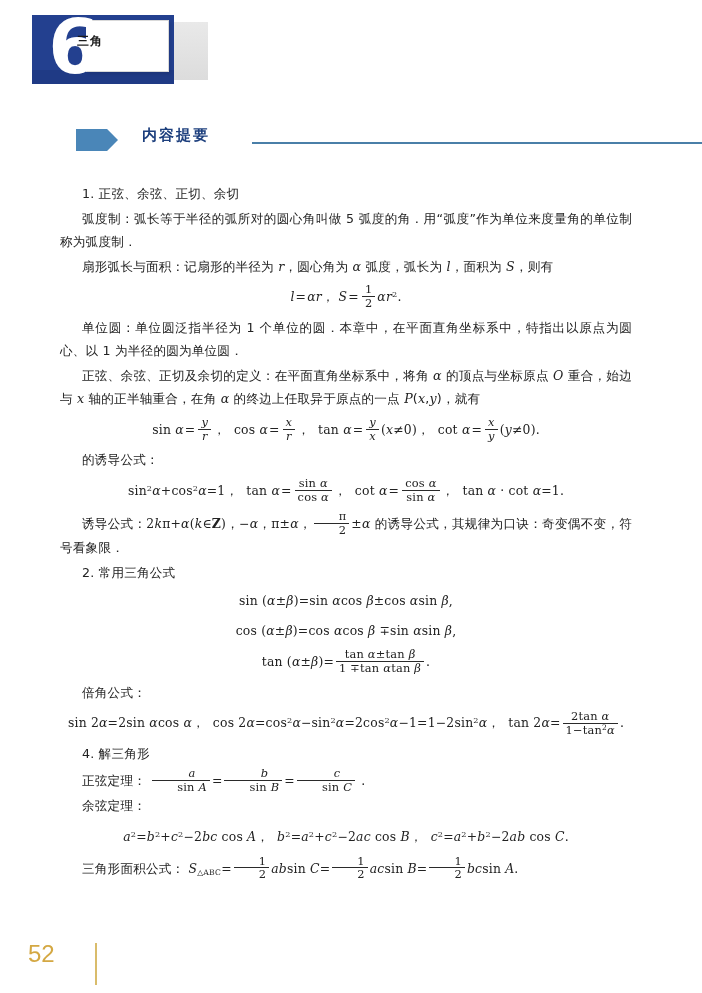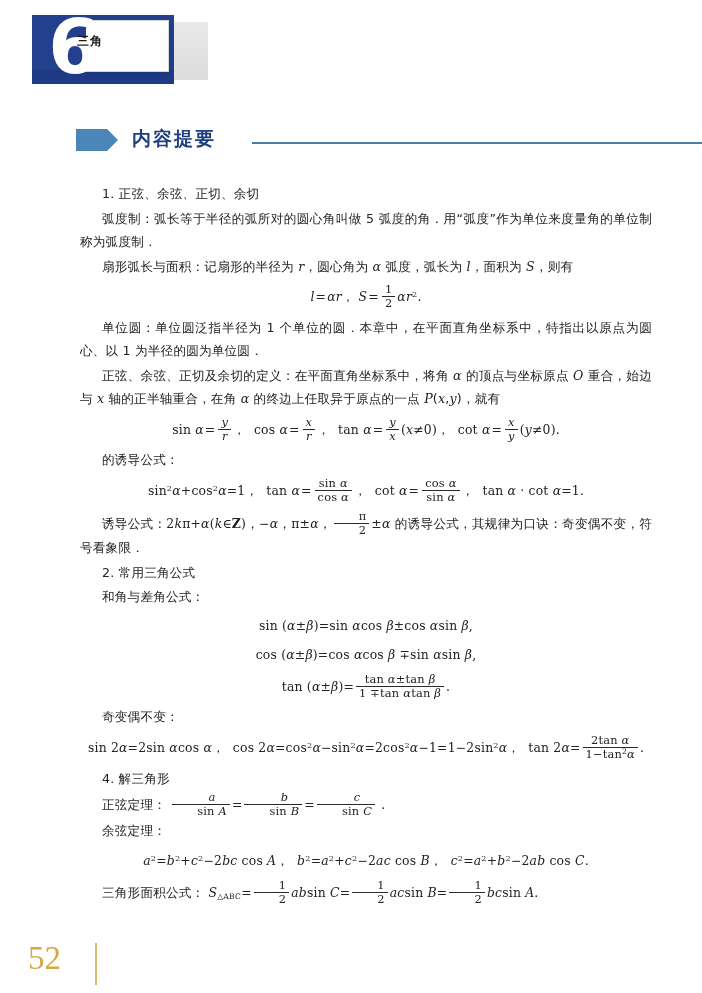--- a/index.html
+++ b/index.html
@@ -44,31 +44,31 @@
   }
 
   
   .sec-head{position:absolute;left:76px;top:126px;width:570px;height:34px;}
   .sec-arrow{
     position:absolute;left:0;top:3px;width:42px;height:22px;
     background:#4a86b8;
     clip-path:polygon(0 0,74% 0,100% 50%,74% 100%,0 100%);
   }
   .sec-text{
-    position:absolute;left:56px;top:0px;
-    font-size:19px;font-weight:700;color:#1d3f7d;letter-spacing:2px;
+    position:absolute;left:66px;top:0px;
+    font-size:15px;font-weight:700;color:#1d3f7d;letter-spacing:2px;
   }
   .sec-rule{
     position:absolute;left:176px;top:16px;width:464px;height:2px;
     background:#4a7fa8;
   }
 
   
   .body{
-    position:absolute;left:80px;top:182px;width:572px;
+    position:absolute;left:60px;top:182px;width:572px;
     font-size:12.6px;line-height:23.5px;color:#222222;
     letter-spacing:.2px;
   }
   .p{margin:0 0 1px 0;text-align:justify;}
   .ind{text-indent:22px;}
   .ctr{text-align:center;text-indent:0;margin:5px 0 6px 0;}
   .gap{margin-top:6px;}
   .math{font-family:"DejaVu Serif","Liberation Serif",serif;font-size:12.4px;}
   i.v{font-family:"DejaVu Serif","Liberation Serif",serif;font-style:italic;}
   .op{padding:0 1px;}
@@ -77,22 +77,22 @@
   .frac{display:inline-block;vertical-align:-0.52em;text-align:center;
         font-size:.92em;line-height:1.12;margin:0 2px;}
   .frac .nu{display:block;padding:0 3px;border-bottom:1px solid #2a2a2a;}
   .frac .de{display:block;padding:0 3px;}
   .sup{font-size:.66em;vertical-align:.52em;}
   .sub{font-size:.62em;vertical-align:-.28em;}
 
   
   .foot-num{
     position:absolute;left:28px;top:940px;
-    font-size:33px;color:#d4a843;font-weight:400;
-    font-family:Liberation Serif, serif;
+    font-size:24px;color:#d4a843;font-weight:400;
+    font-family:Liberation Sans, sans-serif;
   }
   .foot-rule{
     position:absolute;left:95px;top:943px;width:2px;height:42px;
     background:#d9bc6b;
   }
 </style>
 </head>
 <body>
 
 <div class="page">
@@ -141,33 +141,32 @@
       sin<span class="sup">2</span><i class="v">α</i>+cos<span class="sup">2</span><i class="v">α</i>=1，&nbsp;
       tan <i class="v">α</i><span class="op">=</span><span class="frac"><span class="nu">sin <i class="v">α</i></span><span class="de">cos <i class="v">α</i></span></span>，&nbsp;
       cot <i class="v">α</i><span class="op">=</span><span class="frac"><span class="nu">cos <i class="v">α</i></span><span class="de">sin <i class="v">α</i></span></span>，&nbsp;
       tan <i class="v">α</i> · cot <i class="v">α</i>=1.
     </p>
 
     <p class="p ind">诱导公式：<span class="math">2<i class="v">k</i>π+<i class="v">α</i>(<i class="v">k</i>∈<b>Z</b>)</span>，<span class="math">−<i class="v">α</i></span>，<span class="math">π±<i class="v">α</i></span>，<span class="math"><span class="frac"><span class="nu">π</span><span class="de">2</span></span>±<i class="v">α</i></span> 的诱导公式，其规律为口诀：奇变偶不变，符号看象限．</p>
 
     <p class="p ind">2. 常用三角公式</p>
 
-    <p class="p ind">和角与差角公式：</p>
 
     <p class="p ctr math">
       sin (<i class="v">α</i>±<i class="v">β</i>)=sin <i class="v">α</i>cos <i class="v">β</i>±cos <i class="v">α</i>sin <i class="v">β</i>,
     </p>
     <p class="p ctr math">
       cos (<i class="v">α</i>±<i class="v">β</i>)=cos <i class="v">α</i>cos <i class="v">β</i> ∓sin <i class="v">α</i>sin <i class="v">β</i>,
     </p>
     <p class="p ctr math">
       tan (<i class="v">α</i>±<i class="v">β</i>)=<span class="frac"><span class="nu">tan <i class="v">α</i>±tan <i class="v">β</i></span><span class="de">1 ∓tan <i class="v">α</i>tan <i class="v">β</i></span></span>.
     </p>
 
-    <p class="p ind gap">奇变偶不变：</p>
+    <p class="p ind gap">倍角公式：</p>
 
     <p class="p ctr math">
       sin 2<i class="v">α</i>=2sin <i class="v">α</i>cos <i class="v">α</i>，&nbsp;
       cos 2<i class="v">α</i>=cos<span class="sup">2</span><i class="v">α</i>−sin<span class="sup">2</span><i class="v">α</i>=2cos<span class="sup">2</span><i class="v">α</i>−1=1−2sin<span class="sup">2</span><i class="v">α</i>，&nbsp;
       tan 2<i class="v">α</i>=<span class="frac"><span class="nu">2tan <i class="v">α</i></span><span class="de">1−tan<span class="sup">2</span><i class="v">α</i></span></span>.
     </p>
 
     <p class="p ind">4. 解三角形</p>
 
     <p class="p ind">正弦定理：&nbsp;<span class="math"><span class="frac"><span class="nu"><i class="v">a</i></span><span class="de">sin <i class="v">A</i></span></span>=<span class="frac"><span class="nu"><i class="v">b</i></span><span class="de">sin <i class="v">B</i></span></span>=<span class="frac"><span class="nu"><i class="v">c</i></span><span class="de">sin <i class="v">C</i></span></span> .</span></p>

